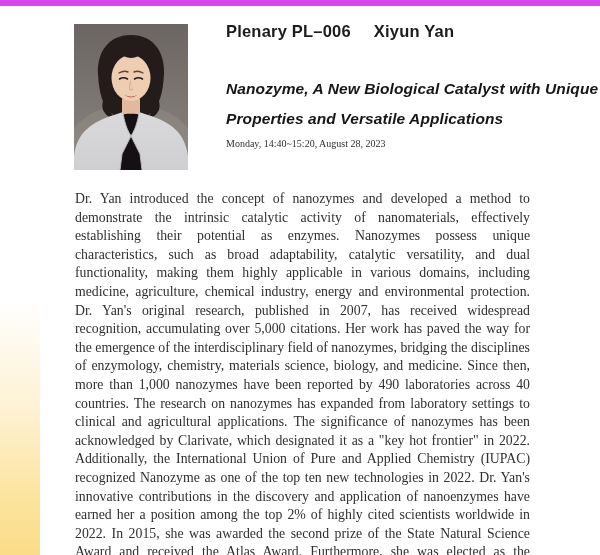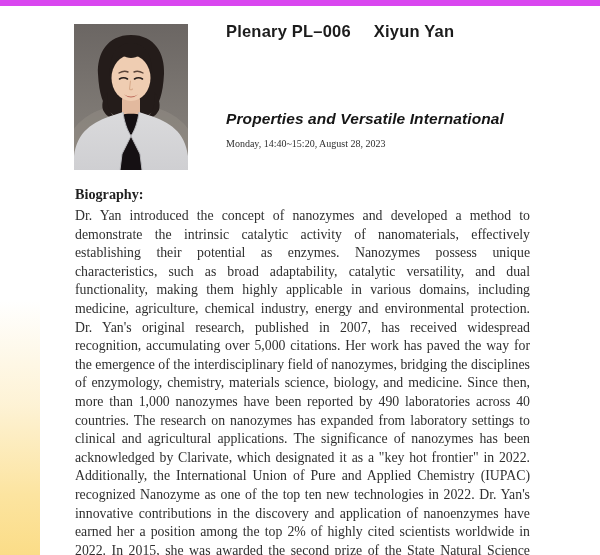--- a/index.html
+++ b/index.html
@@ -118,22 +118,22 @@
       <path d="M49,88 C50,97 53,106 57,112 L48,130 L46,146" stroke="#b9b9bd" stroke-width="1" fill="none"></path>
       <path d="M65,88 C64,97 61,106 57,112 L66,130 L68,146" stroke="#b9b9bd" stroke-width="1" fill="none"></path>
     </svg>
   </div>
 
   <div class="session-title">
     <span>Plenary PL–006</span><span class="speaker">Xiyun Yan</span>
   </div>
 
 
-  <div class="talk-line l2">Properties and Versatile International</div>
+  <div class="talk-line l1">Nanozyme, A New Biological Catalyst with Unique</div>
+  <div class="talk-line l2">Properties and Versatile Applications</div>
 
   <div class="schedule">Monday, 14:40~15:20, August 28, 2023</div>
 
   <div class="bio">
-    <div class="bio-heading">Biography:</div>
     <p class="bio-text">Dr. Yan introduced the concept of nanozymes and developed a method to demonstrate the intrinsic catalytic activity of nanomaterials, effectively establishing their potential as enzymes. Nanozymes possess unique characteristics, such as broad adaptability, catalytic versatility, and dual functionality, making them highly applicable in various domains, including medicine, agriculture, chemical industry, energy and environmental protection. Dr. Yan's original research, published in 2007, has received widespread recognition, accumulating over 5,000 citations. Her work has paved the way for the emergence of the interdisciplinary field of nanozymes, bridging the disciplines of enzymology, chemistry, materials science, biology, and medicine. Since then, more than 1,000 nanozymes have been reported by 490 laboratories across 40 countries. The research on nanozymes has expanded from laboratory settings to clinical and agricultural applications. The significance of nanozymes has been acknowledged by Clarivate, which designated it as a "key hot frontier" in 2022. Additionally, the International Union of Pure and Applied Chemistry (IUPAC) recognized Nanozyme as one of the top ten new technologies in 2022. Dr. Yan's innovative contributions in the discovery and application of nanoenzymes have earned her a position among the top 2% of highly cited scientists worldwide in 2022. In 2015, she was awarded the second prize of the State Natural Science Award and received the Atlas Award. Furthermore, she was elected as the Chairman of the 15th Asian Biophysics Union.</p>
   </div>
 
 </div>
 
 </body></html>

